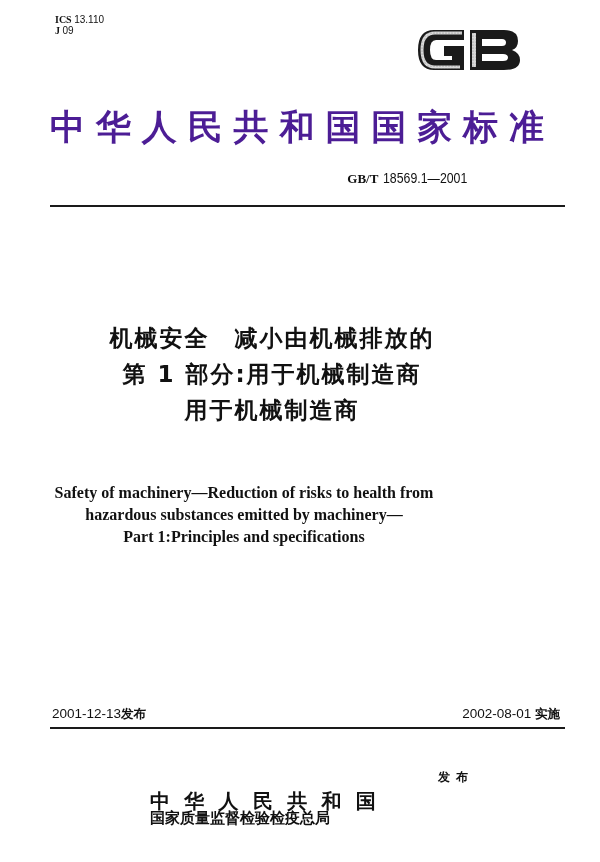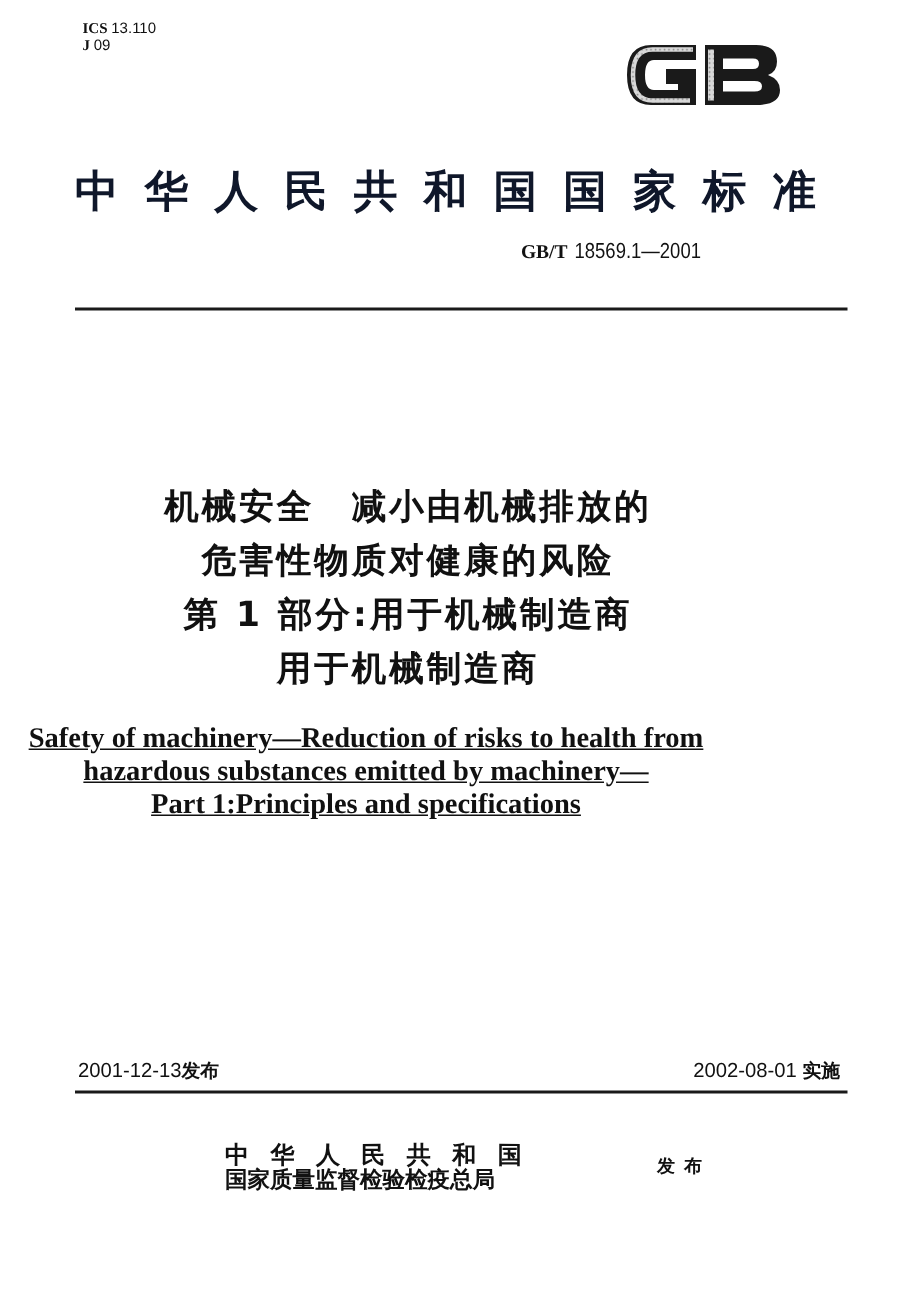--- a/index.html
+++ b/index.html
@@ -9,42 +9,42 @@
     }
     .abs { position: absolute; }
     .ics {
       left: 55px; top: 14px; font-family: "Liberation Serif", serif; font-size: 10px; line-height: 11px; color: #111;
     }
     .ics .b { font-weight: bold; margin-top: 48px; }
     .ics .n { font-family: "Liberation Sans", sans-serif; font-size: 10px; }
     .logo { left: 412px; top: 20px; width: 112px; height: 60px; }
     .national-title {
       left: 50px; top: 110px; width: 500px; text-align: justify; text-align-last: justify;
-      font-family: "DejaVu Serif", serif; font-size: 29px; font-weight: bold; letter-spacing: 6px; line-height: 34px; color: #0f172a;
+      font-family: "DejaVu Serif", serif; font-size: 35px; font-weight: bold; letter-spacing: 6px; line-height: 34px; color: #4c1d95;
     }
-    .std-code { right: 118px; top: 160px; text-align: center; font-size: 14px; line-height: 15px; }
+    .std-code { right: 118px; top: 171px; text-align: center; font-size: 14px; line-height: 15px; }
     .std-code .row1 { padding-left: 28px; }
     .std-code .b { font-family: "Liberation Serif", serif; font-weight: bold; font-size: 13px; }
     .std-code .n { font-family: "Liberation Sans", sans-serif; font-size: 14.5px; transform: scaleX(0.85); display:inline-block; transform-origin: left; }
     .rule-top { left: 50px; top: 205px; width: 515px; height: 2px; background: #1a1a1a; }
     .cn-title {
       left: 0; top: 320px; width: 544px; text-align: center;
       font-family: "DejaVu Sans", sans-serif; font-size: 23px; font-weight: bold; line-height: 36px; color: #111;
       letter-spacing: 2px;
     }
     .en-title {
       left: 0; top: 482px; width: 488px; text-align: center;
-      font-family: "Liberation Serif", serif; font-size: 19px; font-weight: bold; line-height: 22px; color: #111; text-decoration: underline;
+      font-family: "Liberation Serif", serif; font-size: 16px; font-weight: bold; line-height: 22px; color: #111;
     }
     .issue-date { left: 52px; top: 706px; font-family: "Liberation Sans", sans-serif; font-size: 13.5px; }
     .impl-date { right: 40px; top: 706px; font-family: "Liberation Sans", sans-serif; font-size: 13.5px; margin-left: 32px; }
     .issue-date .cn, .impl-date .cn { font-family: "DejaVu Sans", sans-serif; font-size: 12.5px; font-weight: bold; }
     .rule-bottom { left: 50px; top: 727px; width: 515px; height: 2px; background: #1a1a1a; }
     .publisher { left: 150px; top: 761px; font-family: "DejaVu Serif", serif; font-weight: bold; color: #111; }
-    .publisher .line1 { font-size: 16px; line-height: 17px; letter-spacing: 14.3px; }
+    .publisher .line1 { font-size: 20px; line-height: 17px; letter-spacing: 14.3px; margin-top: 32px; }
     .publisher .line2 { font-size: 15px; line-height: 17px; letter-spacing: 0px; }
     .publish-label { left: 438px; top: 769px; font-family: "DejaVu Serif", serif; font-weight: bold; font-size: 12px; letter-spacing: 6px; }
   </style>
 </head>
 <body>
 
 <div class="abs ics">
   <div>
     <span class="b">ICS</span>
     <span class="n">13.110</span>
@@ -74,21 +74,20 @@
   <div class="row1">
     <span class="b">GB/T</span>
     <span class="n">18569.1—2001</span>
   </div>
 </div>
 
 <div class="abs rule-top"></div>
 
 <div class="abs cn-title">
   <div>机械安全　减小由机械排放的</div>
-  <div>危害性物质对健康的风险</div>
   <div>第 1 部分:用于机械制造商</div>
   <div>用于机械制造商</div>
 </div>
 
 <div class="abs en-title">
   <div>Safety of machinery—Reduction of risks to health from</div>
   <div>hazardous substances emitted by machinery—</div>
   <div>Part 1:Principles and specifications</div>
 </div>
 

